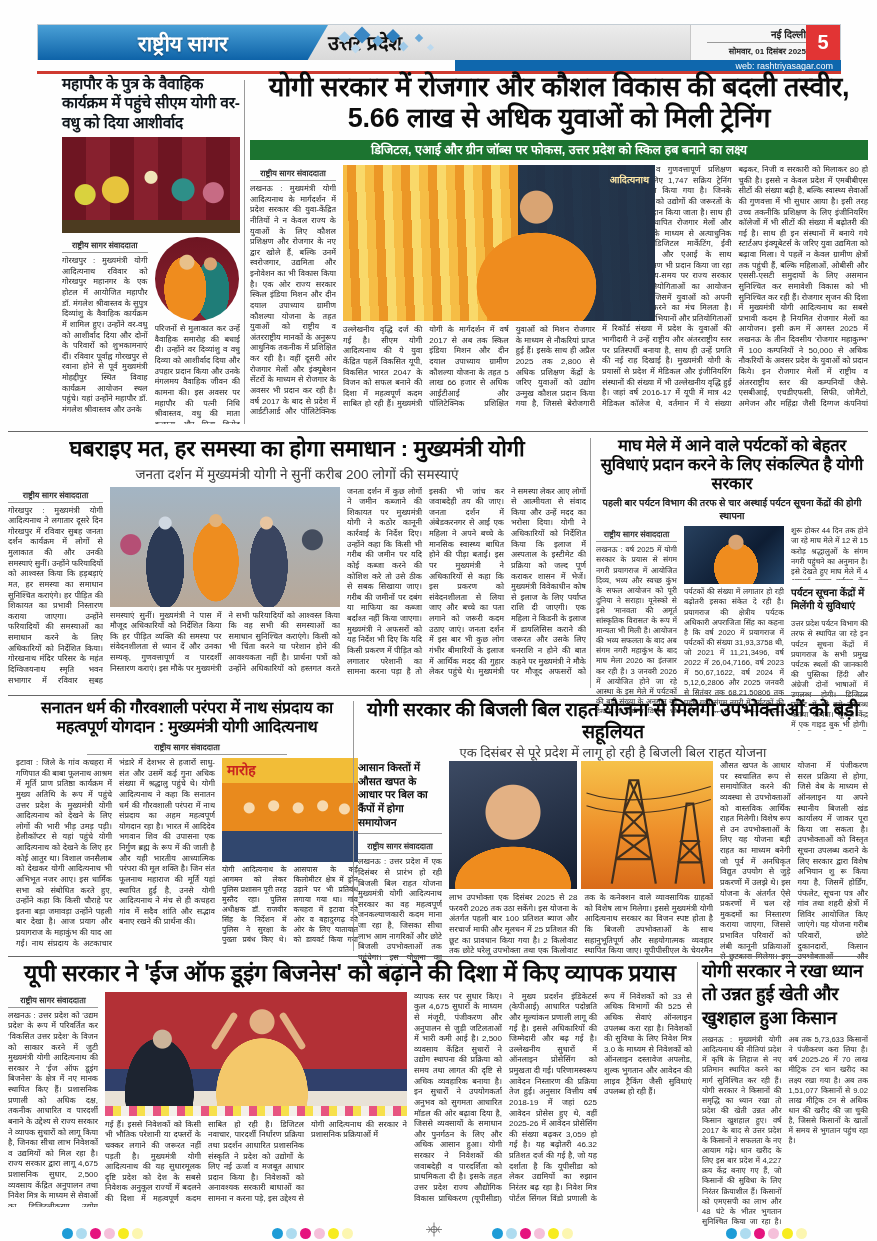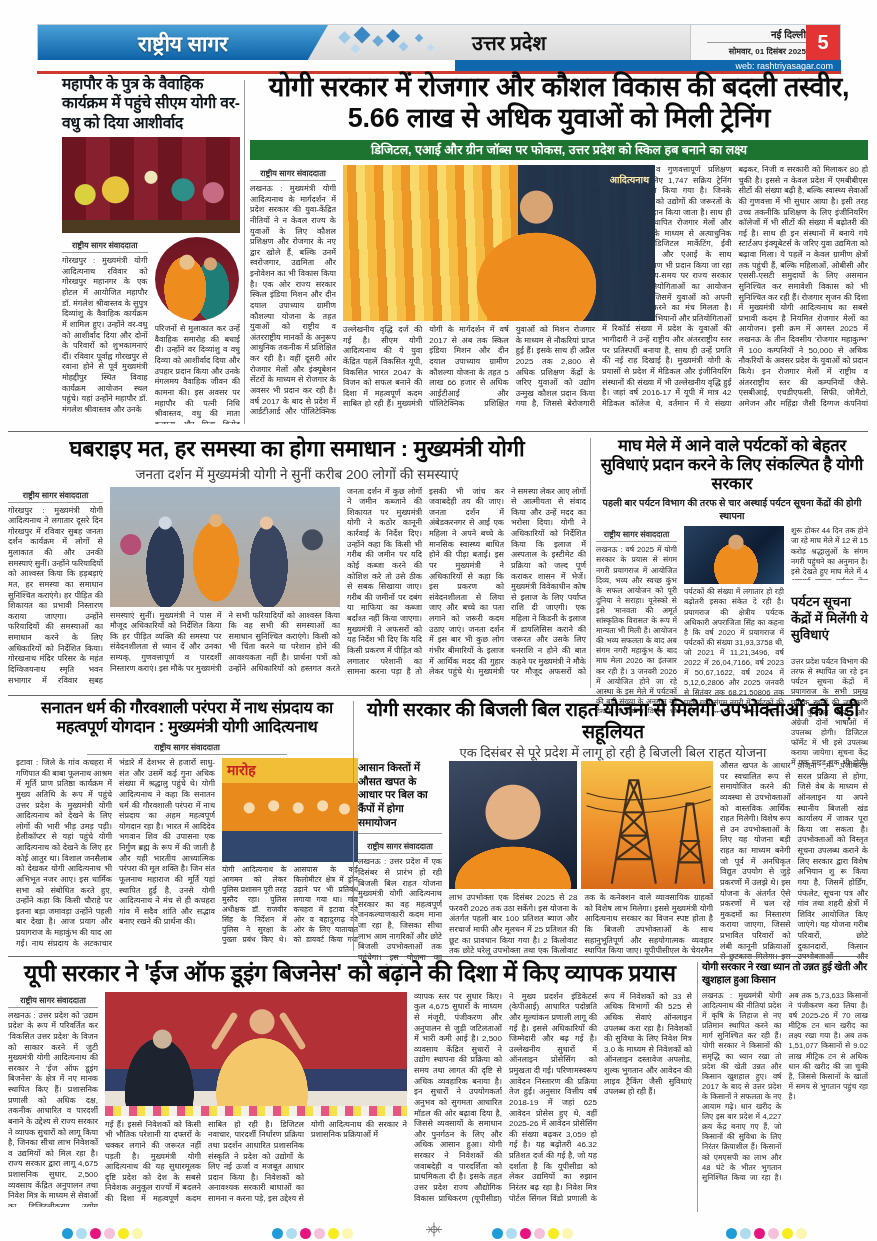--- a/index.html
+++ b/index.html
@@ -4,21 +4,21 @@
 <style>
 *{margin:0;padding:0;box-sizing:border-box}
 html,body{background:#fff}
 body{font-family:"Liberation Sans","DejaVu Sans",sans-serif}
 .page{position:relative;width:877px;height:1241px;margin:0 auto;background:#fefefe;overflow:hidden}
 
 
 .hdr{position:absolute;left:37px;top:24px;width:804px}
 .hdr-row{display:flex;height:36px;background:linear-gradient(180deg,#ececec,#d9d9d9);border:1px solid #c4cdd4;border-bottom:none}
 .mast{width:290px;background:linear-gradient(180deg,#4aa0d6,#0e63a8);color:#fff;font-weight:bold;font-size:21px;display:flex;align-items:center;justify-content:center;clip-path:polygon(0 0,100% 0,93% 100%,0 100%);text-shadow:0 1px 2px rgba(0,0,0,.4)}
-.mid{flex:1;position:relative;display:flex;align-items:center;justify-content:center}
+.mid{flex:1;position:relative;display:flex;align-items:center;justify-content:flex-start}
 .section-title{font-weight:bold;font-size:20px;color:#111}
 .dmds{position:absolute;left:6px;top:2px;width:120px;height:32px}
 .dmd{position:absolute;transform:rotate(45deg)}
 .d1{left:6px;top:6px;width:9px;height:9px;background:#9ec9e8}
 .d2{left:22px;top:2px;width:12px;height:12px;background:#3a87c4}
 .d3{left:40px;top:10px;width:8px;height:8px;background:#6aa9d8}
 .d4{left:18px;top:18px;width:7px;height:7px;background:#bcd9ee}
 .d5{left:54px;top:4px;width:10px;height:10px;background:#2f7fbe}
 .d6{left:66px;top:16px;width:7px;height:7px;background:#9ec9e8}
 .d7{left:82px;top:8px;width:6px;height:6px;background:#6aa9d8}
@@ -100,21 +100,21 @@
 
 #st-magh{left:596px;top:436px;width:272px;height:256px}
 #st-magh .hl{font-size:16.5px;text-align:center}
 #st-magh .subhead{font-size:9.5px;font-weight:bold;color:#222;margin-top:3px}
 #st-magh .row{margin-top:4px}
 .w82{width:82px}.w100{width:100px}.w78{width:78px}
 .ph-magh{width:100px;height:58px;margin-bottom:3px;background:
  radial-gradient(circle at 52% 28%,#d9a473 0 7px,transparent 8px),
  radial-gradient(ellipse 23px 26px at 52% 72%,#ef8c1e 0 95%,transparent 96%),
  linear-gradient(135deg,#27405e,#0e1d33 60%,#25476b)}
-.subhead2{font-size:13px;font-weight:bold;color:#111;margin:14px 0;line-height:1.25}
+.subhead2{font-size:10px;font-weight:bold;color:#111;margin:7px 0;line-height:1.25}
 #st-magh .body-txt{font-size:7.6px}
 
 
 #st-sanatan{left:16px;top:699px;width:342px;height:254px}
 #st-sanatan .hl{font-size:16px;text-align:center}
 #st-sanatan .byline{width:200px;margin:3px auto}
 #st-sanatan .row{margin-top:2px}
 .w200{width:200px}.w136{width:136px}
 .ph-sanatan{width:136px;height:104px;margin-bottom:3px;background:
  radial-gradient(circle at 20% 48%,#f7d9ae 0 5px,transparent 6px),
@@ -151,21 +151,21 @@
  radial-gradient(circle at 19% 38%,#cbb49a 0 9px,transparent 10px),
  radial-gradient(ellipse 36px 58px at 18% 82%,#1d2430 0 95%,transparent 96%),
  linear-gradient(180deg,#b33036 0 62%,#30406b 62% 80%,#e9e2d6 80% 100%)}
 .arm{position:absolute;width:7px;height:42px;background:#e3b184;border-radius:4px}
 .arm-l{left:116px;top:18px;transform:rotate(32deg)}
 .arm-r{left:184px;top:18px;transform:rotate(-32deg)}
 .flowers{position:absolute;left:0;right:0;bottom:0;height:10px;background:repeating-linear-gradient(90deg,#e75480 0 8px,#f7e04b 8px 16px,#f3f0ea 16px 24px)}
 
 
 #st-kisan{left:702px;top:960px;width:166px;height:252px}
-#st-kisan .hl{font-size:10px;line-height:1.3}
+#st-kisan .hl{font-size:18px;line-height:1.3}
 #st-kisan .body-txt{font-size:7.6px;margin-top:5px}
 
 
 .dotrow{position:absolute;top:1224px;white-space:nowrap}
 .dot{display:inline-block;width:11px;height:11px;border-radius:50%;margin-right:3px;vertical-align:middle}
 #dots1{left:62px}#dots2{left:272px}#dots3{left:492px}#dots4{left:726px}
 .regmark{position:absolute;left:424px;top:1222px}
 </style>
 </head>
 <body>

